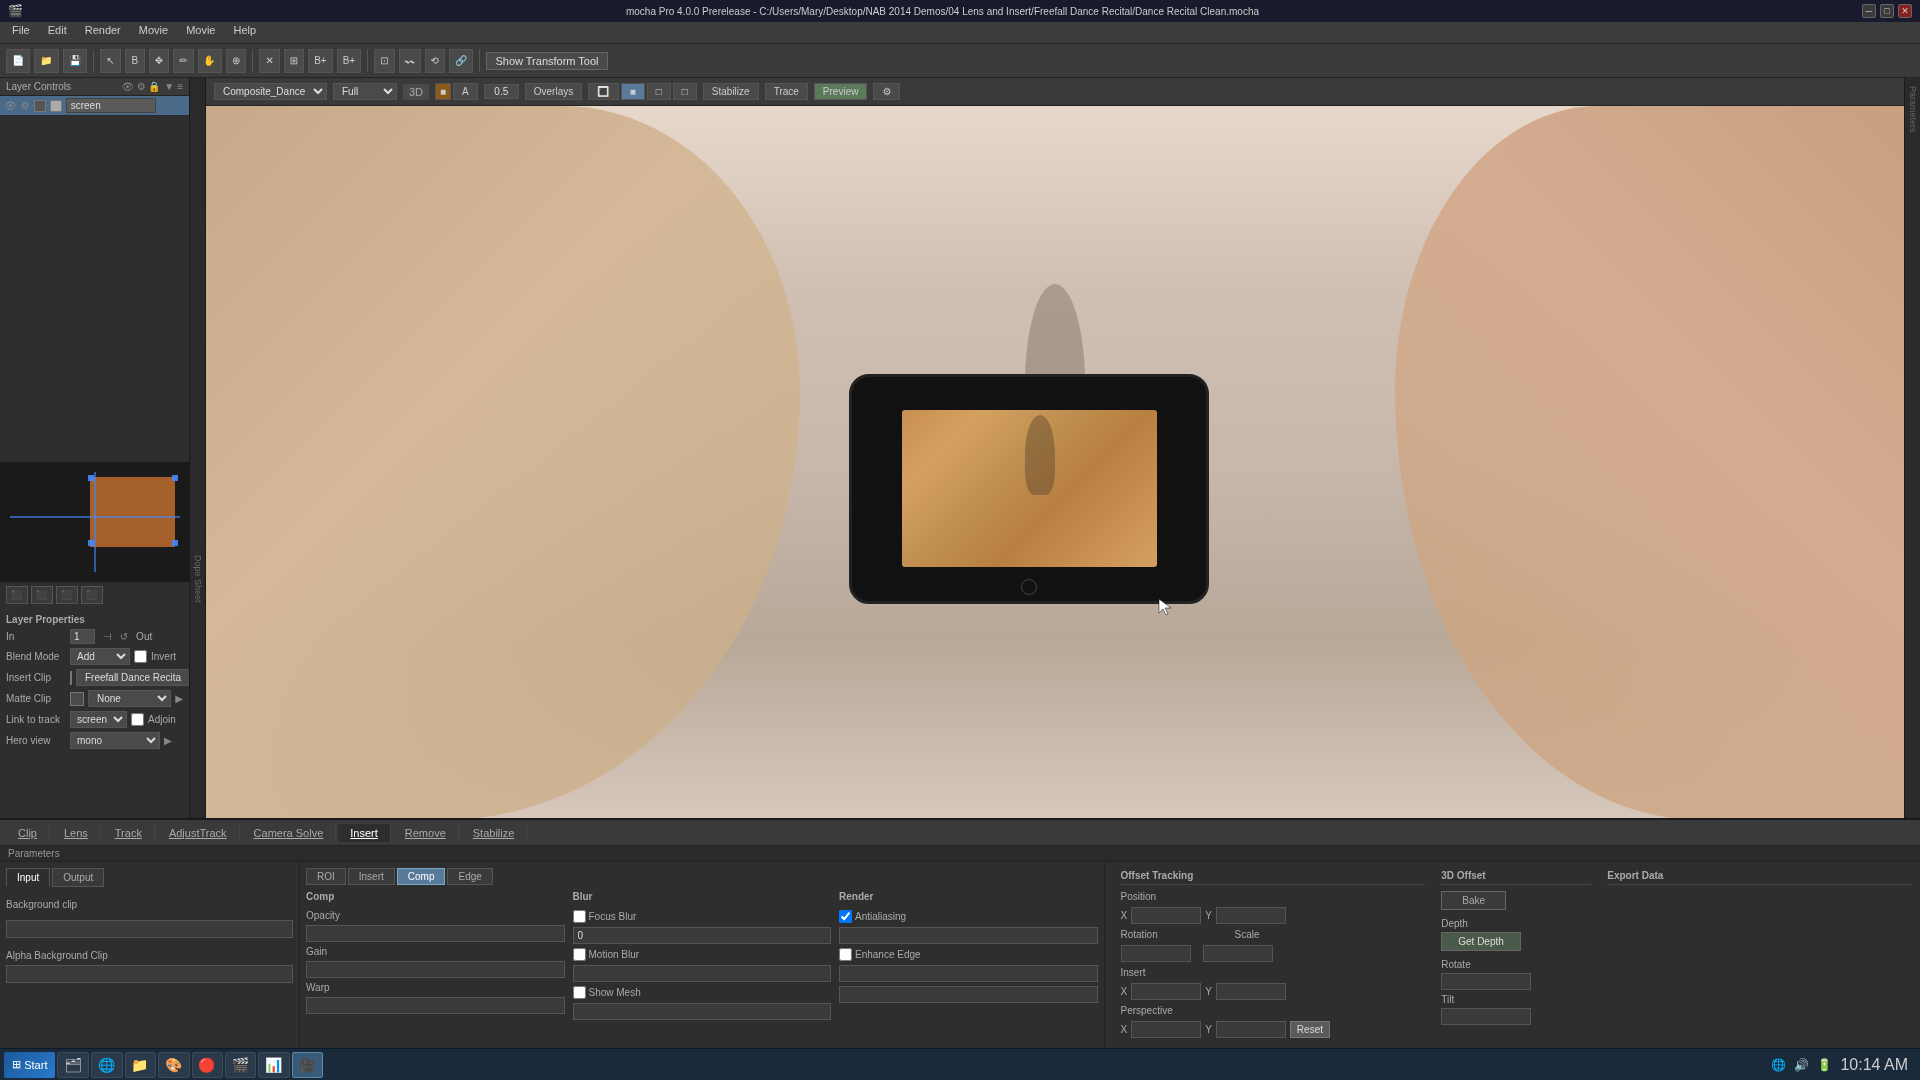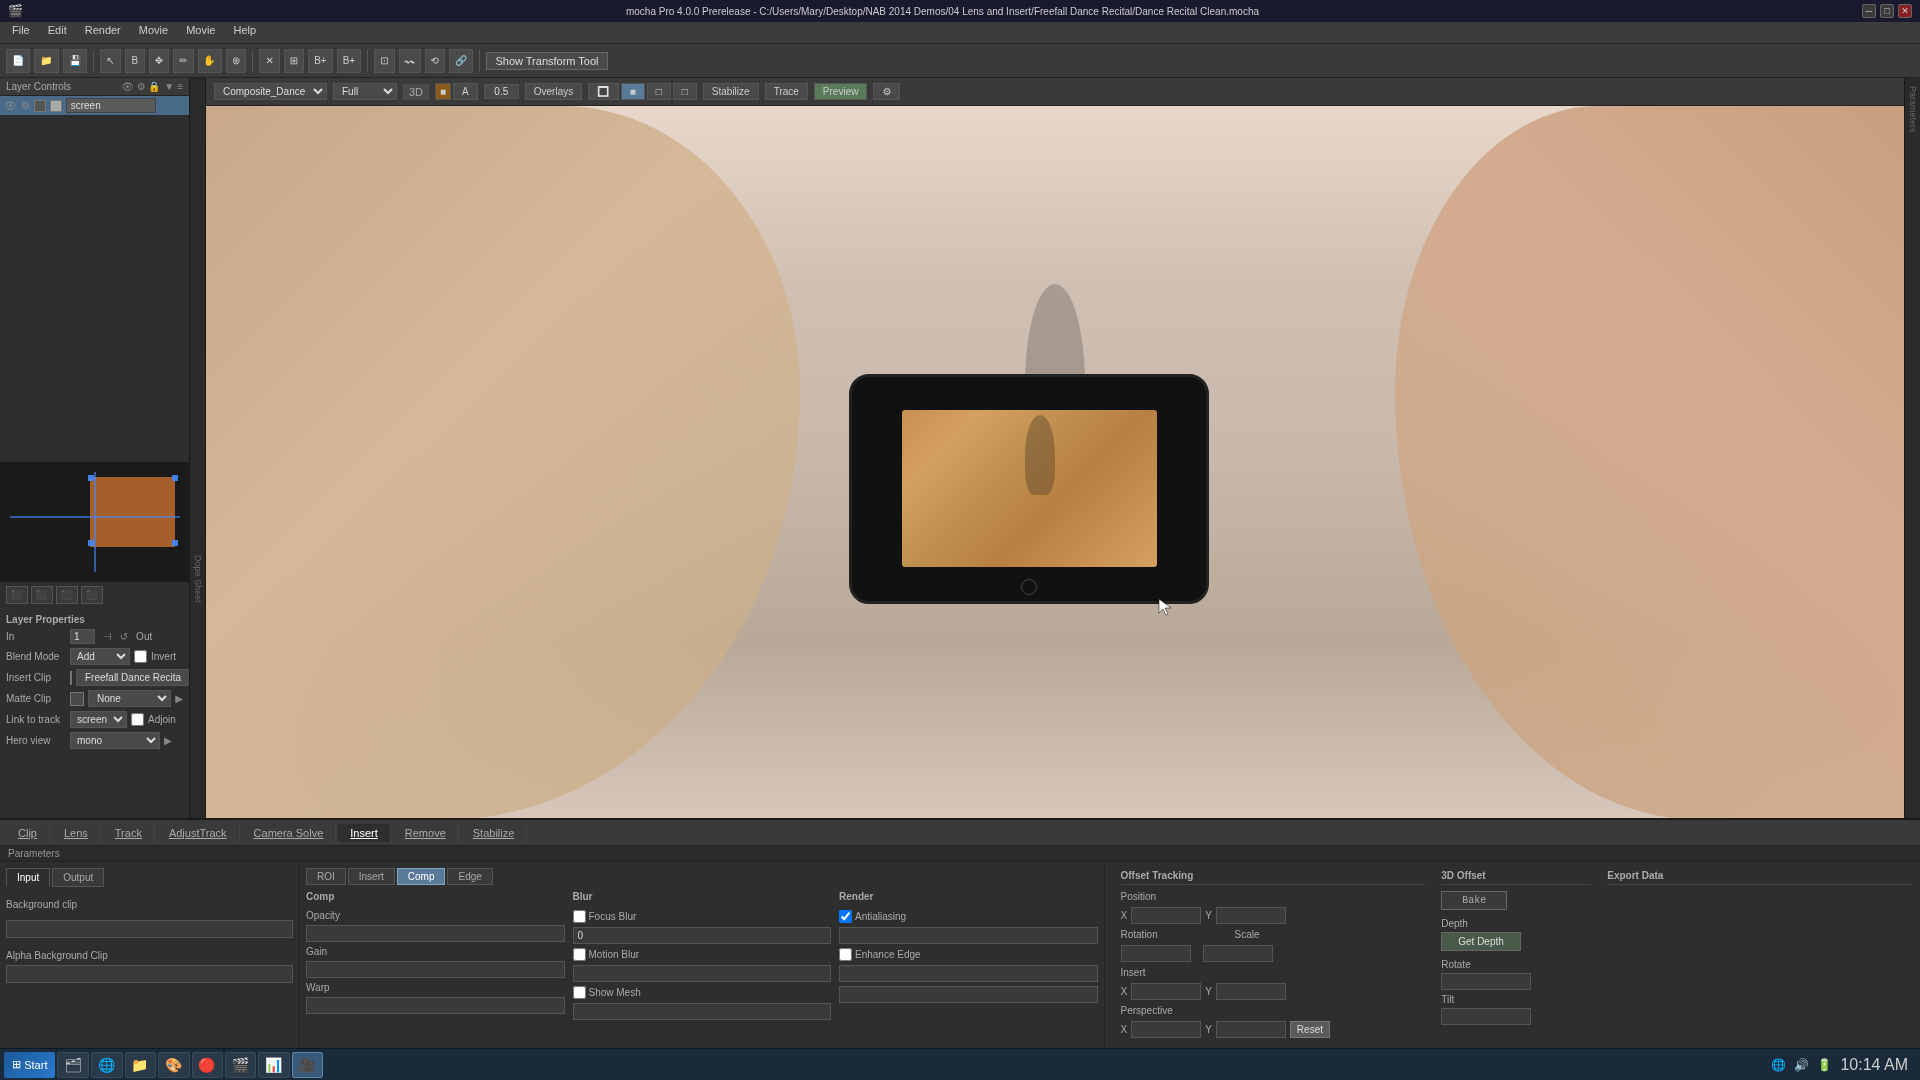--- a/index.html
+++ b/index.html
@@ -581,21 +581,21 @@
           <span class="offset-x-label">X</span>
           <input class="offset-input" value="" style="">
           <span class="offset-x-label">Y</span>
           <input class="offset-input" value="" style="">
           <button style="background:#5a5a5a; border:1px solid #777; color:#ddd; font-size:10px; padding:2px 6px; cursor:pointer;">Reset</button>
         </div>
       </div>
 
       <div class="depth-section" style="width:150px;">
         <div class="offset-section-title">3D Offset</div>
-        <button class="depth-btn" style="background:#3a3a3a; border:1px solid #666; color:#aaa; padding:3px 20px; margin-bottom:8px;font-family:Liberation Mono, monospace;">Bake</button>
+        <button class="depth-btn" style="background:#3a3a3a; border:1px solid #666; color:#aaa; padding:3px 20px; margin-bottom:8px;">Bake</button>
         <div style="color:#aaa; font-size:10px; margin-bottom:3px;">Depth</div>
         <button class="depth-btn" style="background:#4a5a4a; border:1px solid #666; color:#ddd; padding:3px 16px; margin-bottom:8px;">Get Depth</button>
         <div style="color:#aaa; font-size:10px; margin-bottom:3px;">Rotate</div>
         <input class="rotate-input" value="" style="">
         <div style="color:#aaa; font-size:10px; margin-top:4px; margin-bottom:3px;">Tilt</div>
         <input class="rotate-input" value="" style="">
       </div>
 
       <div class="offset-section" style="width:120px;">
         <div class="offset-section-title">Export Data</div>

